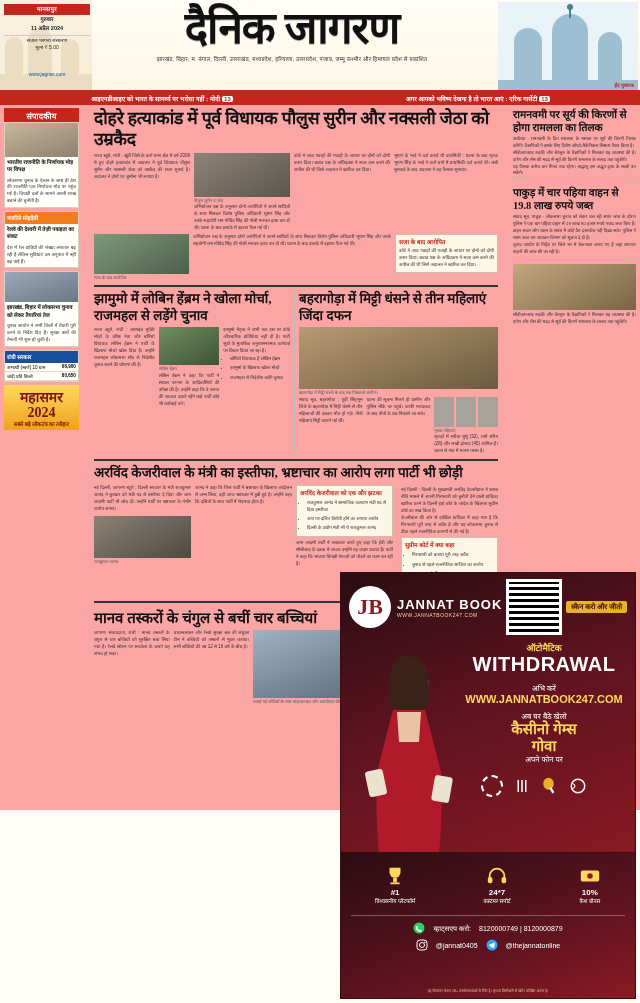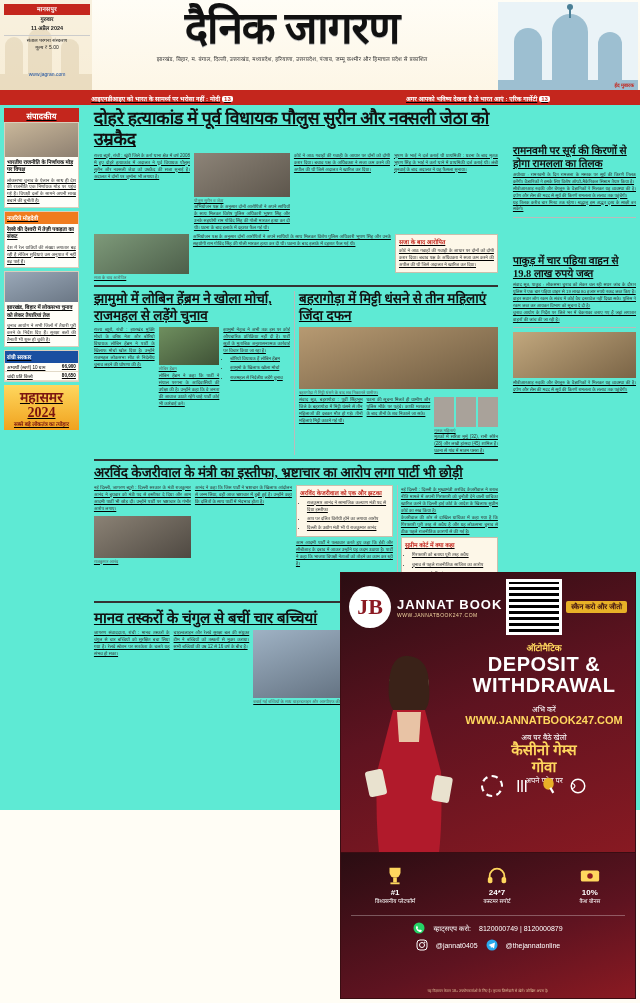--- a/index.html
+++ b/index.html
@@ -3,21 +3,21 @@
 <meta charset="utf-8">
 <style>
   * { box-sizing: border-box; margin: 0; padding: 0; }
   body {
     width: 640px; height: 1003px;
     font-family: "Liberation Sans", sans-serif;
     background: #fffdf5;
     overflow: hidden;
     position: relative;
   }
-  .page { width: 640px; height: 810px; position: relative; background: #5eead4; text-decoration: underline; }
+  .page { width: 640px; height: 810px; position: relative; background: #fca5a5; }
 
   
   .masthead {
     position: relative;
     height: 92px;
     border-bottom: 2px solid #c4261d;
     background: linear-gradient(180deg,#fffdf6 0%, #fdf6e6 100%);
     overflow: hidden;
   }
   .mh-left {
@@ -101,21 +101,21 @@
   }
   .rule { border-top:1px solid #bbb; margin:4px 0; }
   .rule-thick { border-top:2px solid #333; margin:4px 0; }
 
   .imgph { background:#a9a29a; display:block; width:100%; }
   .imgcap { font-size:4.2px; color:#555; padding:1px 0; line-height:1.3;}
 
   .flexrow { display:flex; gap:4px; }
 
   
-  .r-hl { font-family:"Liberation Serif", serif; font-size:10.5px; font-weight:bold; line-height:1.25; color:#111;margin-top:36px;}
+  .r-hl { font-family:"Liberation Serif", serif; font-size:10.5px; font-weight:bold; line-height:1.25; color:#111;}
   .r-txt { font-size:4.4px; line-height:1.55; color:#333; text-align:justify;}
 
   
   .ad {
     position:absolute; right:4px; top:572px; width:296px; height:296px;
     background: linear-gradient(160deg,#2a0d12 0%, #5e1320 45%, #8b1a22 100%);
     color:#fff; overflow:hidden; border:1px solid #3a0d12;
   }
   .ad2 {
     position:absolute; right:4px; top:852px; width:296px; height:147px;
@@ -483,21 +483,20 @@
       <ellipse cx="60" cy="34" rx="20" ry="24" fill="#e8c3a5"></ellipse>
       <path d="M40 30 Q42 2 60 4 Q80 6 80 34 Q82 54 74 60 L46 60 Q38 52 40 30Z" fill="#3a2218"></path>
       <path d="M44 58 L76 58 L92 120 Q94 180 88 215 L32 215 Q26 178 28 120Z" fill="#b11a2b"></path>
       <path d="M48 60 L72 60 L70 90 L50 90Z" fill="#e8c3a5"></path>
       <rect x="18" y="118" width="18" height="26" rx="3" fill="#e9e2cf" transform="rotate(-12 27 131)"></rect>
       <rect x="84" y="124" width="18" height="26" rx="3" fill="#e9e2cf" transform="rotate(10 93 137)"></rect>
     </svg>
 
     <div style="position:absolute;right:6px;top:68px;width:170px;">
       <div class="ad-auto">ऑटोमैटिक</div>
-      <div class="ad-dep">DEPOSIT &amp;</div>
       <div class="ad-dep">WITHDRAWAL</div>
       <div class="ad-line" style="margin-top:8px;">अभि करें</div>
       <div class="ad-url-big">WWW.JANNATBOOK247.COM</div>
       <div class="ad-line" style="margin-top:6px;">अब घर बैठे खेलो</div>
       <div class="ad-goa">कैसीनो गेम्स</div>
       <div class="ad-goa">गोवा</div>
       <div class="ad-line">अपने फोन पर</div>
     </div>
 
     <div style="position:absolute;left:140px;bottom:70px;display:flex;gap:10px;align-items:center;">

